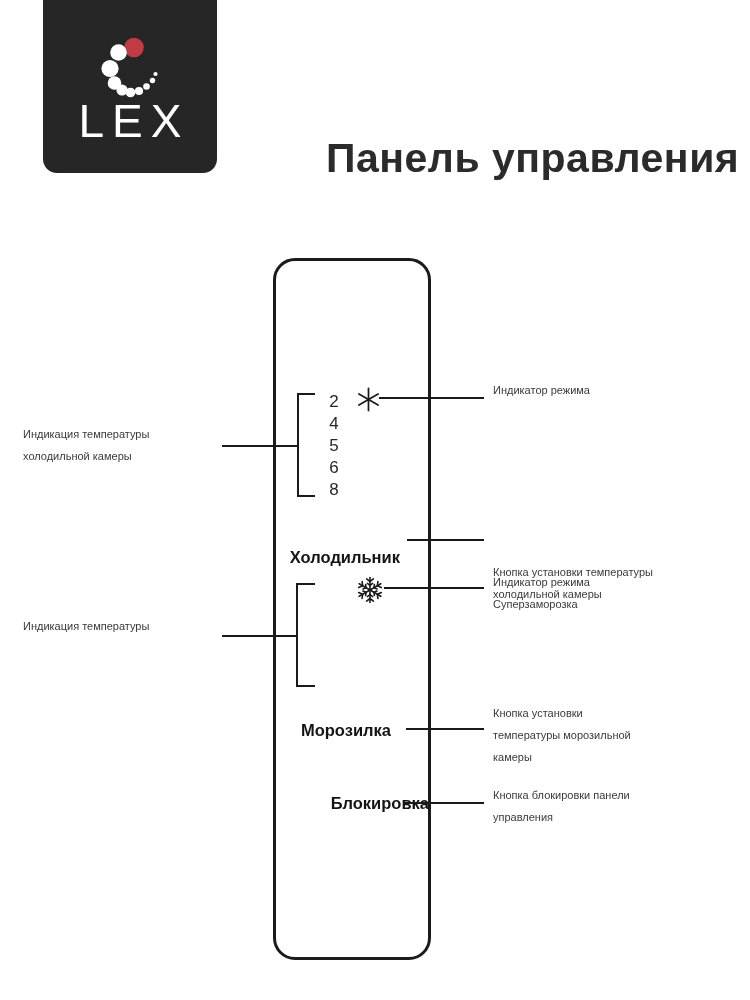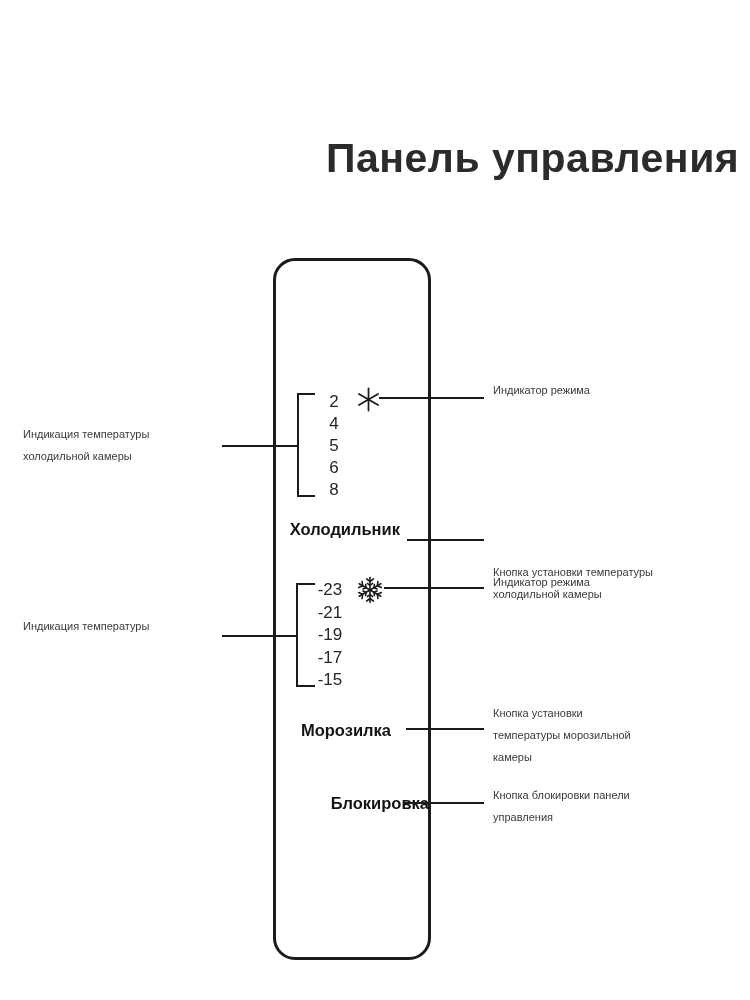--- a/index.html
+++ b/index.html
@@ -35,20 +35,37 @@
   
   .callout{position:absolute;font-size:11px;line-height:22px;color:#3a3a3a;}
   .callout .ln{display:block;white-space:nowrap;}
   .icon{position:absolute;}
 </style>
 </head>
 <body>
 
 <div id="page">
 
+  <div class="logo-box">
+    <svg class="logo-dots" width="174" height="173" viewBox="0 0 174 173">
+      <circle cx="91" cy="47.5" r="9.8" fill="#c13b45"></circle>
+      <g fill="#ffffff">
+        <circle cx="75.5" cy="52.5" r="8.3"></circle>
+        <circle cx="67" cy="68.5" r="8.6"></circle>
+        <circle cx="71.5" cy="83" r="6.8"></circle>
+        <circle cx="79" cy="90" r="5.6"></circle>
+        <circle cx="87.5" cy="92.5" r="4.8"></circle>
+        <circle cx="96" cy="91" r="4.1"></circle>
+        <circle cx="103.5" cy="86.5" r="3.3"></circle>
+        <circle cx="109.5" cy="80.5" r="2.7"></circle>
+        <circle cx="112.5" cy="74" r="2.1"></circle>
+      </g>
+    </svg>
+    <span class="brand-name">LEX</span>
+  </div>
 
   <div class="page-title">Панель управления</div>
 
   <div class="panel-outline"></div>
 
   <div class="bracket" style="left:297px;top:393px;width:18px;height:104px;"></div>
   <div class="nums nums-fridge">
     <span>2</span>
     <span>4</span>
     <span>5</span>
@@ -93,29 +110,22 @@
       </g>
       <g transform="rotate(300 15 15)">
         <line x1="15" y1="15" x2="15" y2="2.5"></line>
         <path d="M15 6.5 L11.6 3.9 M15 6.5 L18.4 3.9"></path>
         <path d="M15 10.5 L12.4 8.4 M15 10.5 L17.6 8.4"></path>
       </g>
     </g>
   </svg>
 
   <div class="bracket" style="left:296px;top:583px;width:19px;height:104px;"></div>
-  <div class="nums nums-freezer">
-    <span>-23</span>
-    <span>-21</span>
-    <span>-19</span>
-    <span>-17</span>
-    <span>-15</span>
-  </div>
 
-  <div class="blabel" style="left:274px;top:520px;width:126px;">Холодильник</div>
+  <div class="blabel" style="left:274px;top:548px;width:126px;">Холодильник</div>
   <div class="blabel" style="left:272px;top:721px;width:119px;">Морозилка</div>
   <div class="blabel" style="left:274px;top:794px;width:122px;margin-left:33px;">Блокировка</div>
 
   <div class="leader-h" style="left:222px;top:445px;width:76px;"></div>
   <div class="leader-h" style="left:222px;top:635px;width:75px;"></div>
 
   <div class="leader-h" style="left:379px;top:397px;width:105px;"></div>
   <div class="leader-h" style="left:407px;top:539px;width:77px;"></div>
   <div class="leader-h" style="left:384px;top:587px;width:100px;"></div>
   <div class="leader-h" style="left:406px;top:728px;width:78px;"></div>
@@ -131,20 +141,21 @@
 
   <div class="callout" style="left:493px;top:379px;">
     <span class="ln">Индикатор режима</span>
   </div>
   <div class="callout" style="left:493px;top:521px;margin-top:40px;">
     <span class="ln">Кнопка установки температуры</span>
     <span class="ln">холодильной камеры</span>
   </div>
   <div class="callout" style="left:493px;top:571px;">
     <span class="ln">Индикатор режима</span>
+    <span class="ln">Суперзаморозка</span>
   </div>
   <div class="callout" style="left:493px;top:784px;">
     <span class="ln">Кнопка блокировки панели</span>
     <span class="ln">управления</span>
   </div>
   <div class="callout" style="left:493px;top:702px;">
     <span class="ln">Кнопка установки</span>
     <span class="ln">температуры морозильной</span>
     <span class="ln">камеры</span>
   </div>

